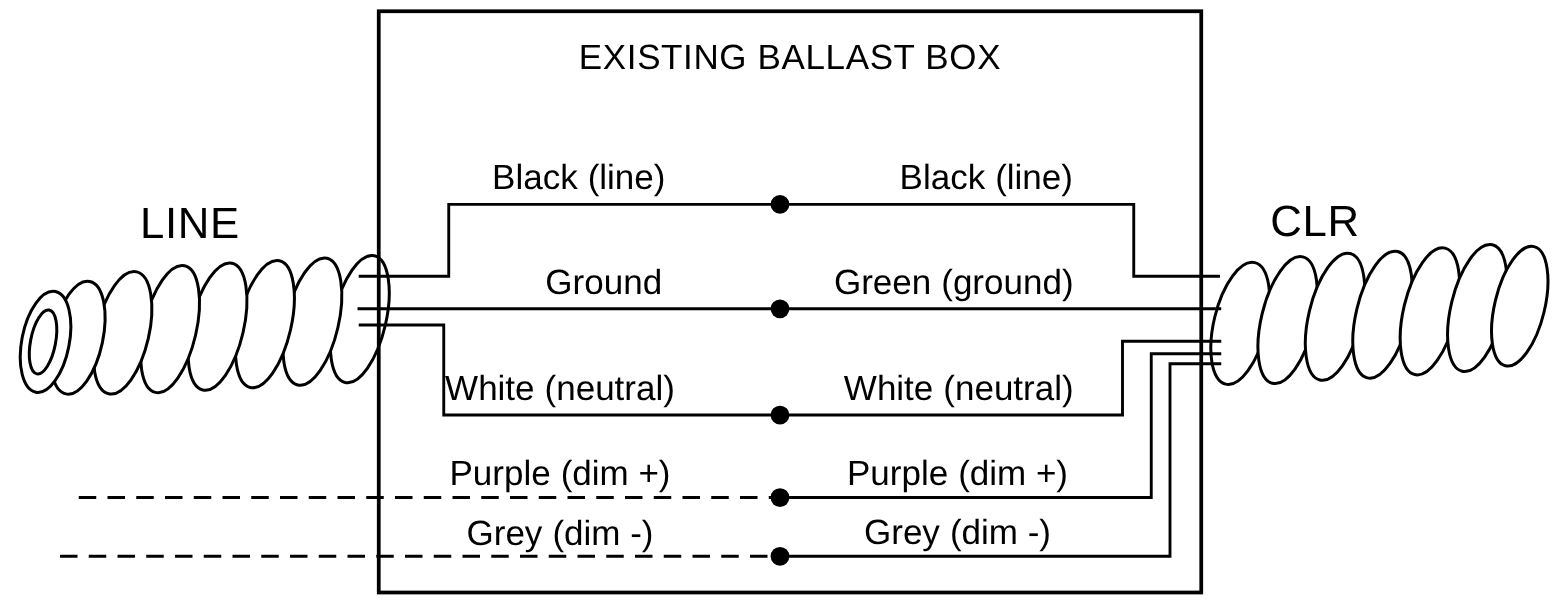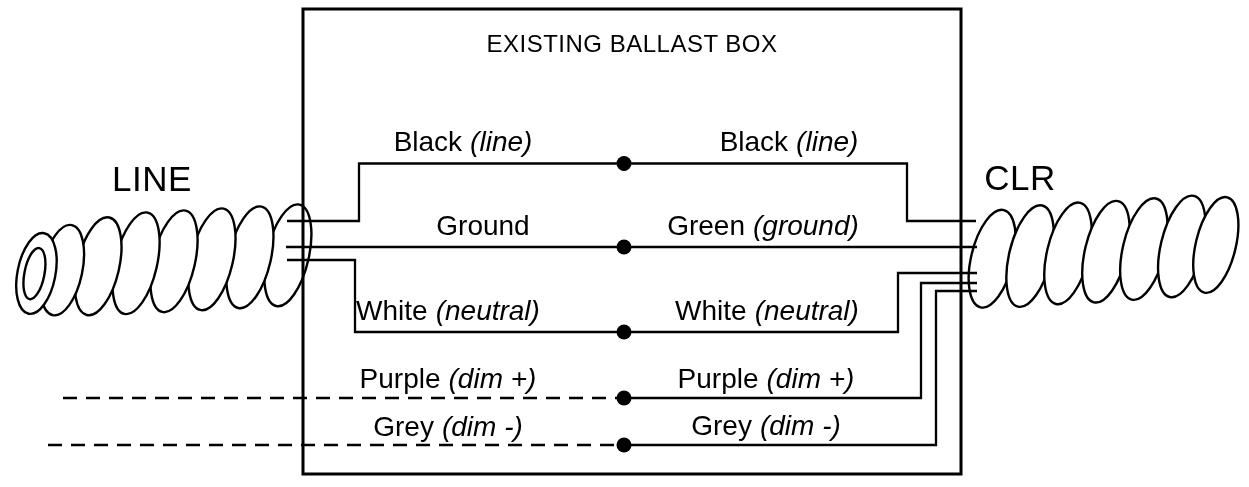--- a/index.html
+++ b/index.html
@@ -10,26 +10,26 @@
     background: #ffffff;
     font-family: "Liberation Sans", "DejaVu Sans", sans-serif;
     color: #000000;
     overflow: hidden;
   }
   .layer-svg { position: absolute; left: 0; top: 0; }
   .txt { position: absolute; white-space: nowrap; color: #000; }
   .centered { transform: translate(-50%, -50%); }
   .box-title {
     left: 302px; top: 30px; width: 660px;
-    text-align: center; font-size: 24px; letter-spacing: 0.5px;
+    text-align: center; font-size: 28px; letter-spacing: 0.5px;
   }
   .end-label { font-size: 35px; letter-spacing: 0.5px; }
   .wire-label { font-size: 28px; }
   .wname { font-weight: normal; }
-  .wdesc { margin-left: 8px; font-weight: normal; font-style: italic; }
+  .wdesc { margin-left: 8px; font-weight: normal; }
 </style>
 </head>
 <body>
 
 <div class="canvas">
 
   <svg class="layer-svg" width="1249" height="487" viewBox="0 0 1249 487">
 
     <g transform="rotate(-3 160 262)" fill="#ffffff" stroke="#000000" stroke-width="2.4">
       <ellipse cx="288" cy="262" rx="21" ry="52" transform="rotate(16 288 262)"></ellipse>
@@ -75,21 +75,21 @@
       <circle cx="624" cy="398" r="7.5"></circle>
       <circle cx="624" cy="445" r="7.5"></circle>
     </g>
 
     <rect x="303" y="9" width="658" height="465" fill="none" stroke="#000000" stroke-width="3"></rect>
   </svg>
 
   <div class="txt box-title">EXISTING BALLAST BOX</div>
 
   <div class="txt centered end-label" style="left:152px; top:179px">LINE</div>
-  <div class="txt centered end-label" style="left:1020px; top:178px">CLR</div>
+  <div class="txt centered end-label" style="left:1052px; top:178px">CLR</div>
 
   <div class="txt centered wire-label" style="left:463px; top:142px">
     <span class="wname">Black</span><span class="wdesc">(line)</span>
   </div>
   <div class="txt centered wire-label" style="left:789px; top:142px">
     <span class="wname">Black</span><span class="wdesc">(line)</span>
   </div>
 
   <div class="txt centered wire-label" style="left:487px; top:226px">
     <span class="wname">Ground</span><span class="wdesc"></span>

